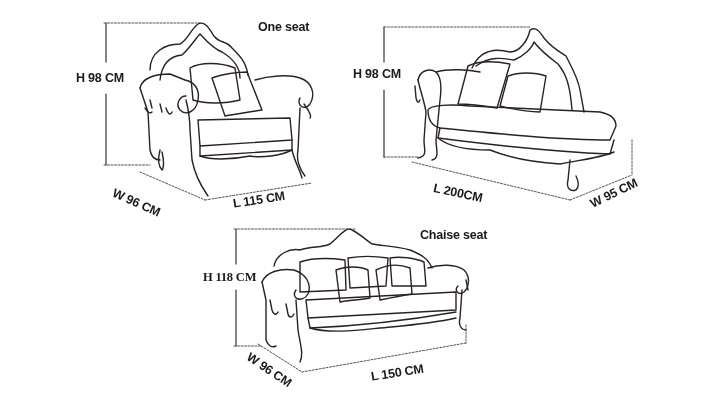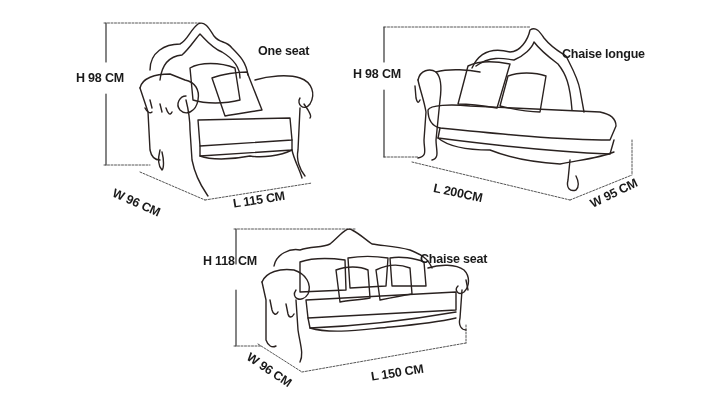--- a/index.html
+++ b/index.html
@@ -1,19 +1,19 @@
 <!DOCTYPE html>
 <html><head>
 <meta charset="utf-8">
 <style>
   html, body { margin:0; padding:0; background:#ffffff; }
   .canvas { position:relative; width:720px; height:400px; overflow:hidden; background:#fff;
             font-family:"Liberation Sans", sans-serif; color:#1a1a1a; }
   .lbl { position:absolute; font-weight:bold; font-size:12.5px; white-space:nowrap; letter-spacing:-0.2px; }
-  .title { font-size:12.5px;margin-top:24px; }
+  .title { font-size:12.5px; }
   svg { position:absolute; left:0; top:0; }
 </style>
 </head>
 <body>
 
 <div class="canvas">
   <svg width="720" height="400" viewBox="0 0 720 400" fill="none" stroke="#2a2220" stroke-width="1.4" stroke-linejoin="round" stroke-linecap="round">
 
     <g>
 
@@ -107,22 +107,21 @@
       <path d="M462,290 L460,318 C458,326 462,330 466,330"></path>
       <path d="M466,280 L468,290"></path>
     </g>
   </svg>
 
   <div class="lbl title" style="left:258px; top:20px;">One seat</div>
   <div class="lbl" style="left:76px; top:71px;">H 98 CM</div>
   <div class="lbl" style="left:116px; top:186px; transform:rotate(24deg); transform-origin:left top;">W 96 CM</div>
   <div class="lbl" style="left:232px; top:197px; transform:rotate(-9deg); transform-origin:left top;">L 115 CM</div>
 
-  <div class="lbl title" style="left:562px; top:23px;">Chaise longue</div>
   <div class="lbl" style="left:353px; top:67px;">H 98 CM</div>
   <div class="lbl" style="left:435px; top:181px; transform:rotate(12deg); transform-origin:left top;">L 200CM</div>
   <div class="lbl" style="left:588px; top:198px; transform:rotate(-26deg); transform-origin:left top;">W 95 CM</div>
 
   <div class="lbl title" style="left:420px; top:228px;">Chaise seat</div>
-  <div class="lbl" style="left:203px; top:254px;">H 118 CM</div>
+  <div class="lbl" style="left:203px; top:270px;font-family:Liberation Serif, serif;">H 118 CM</div>
   <div class="lbl" style="left:252px; top:350px; transform:rotate(34deg); transform-origin:left top;">W 96 CM</div>
   <div class="lbl" style="left:370px; top:370px; transform:rotate(-9deg); transform-origin:left top;">L 150 CM</div>
 </div>
 
 </body></html>

